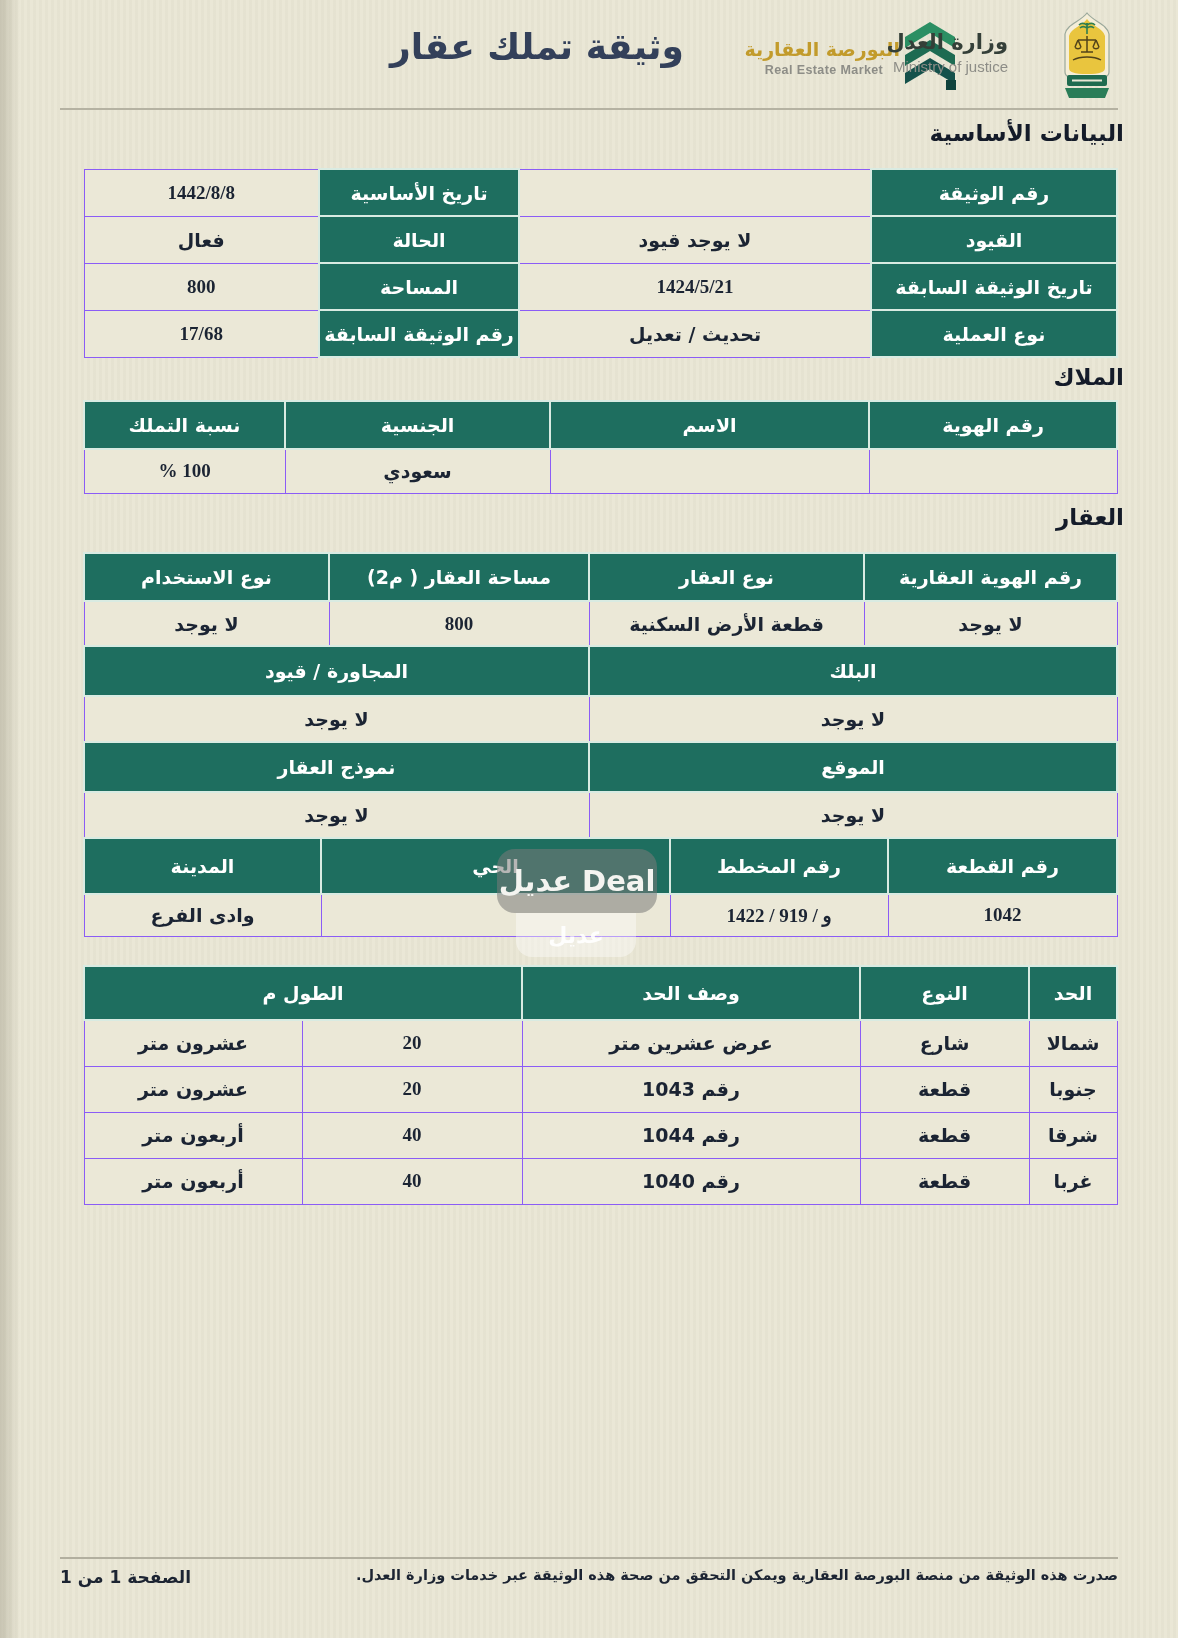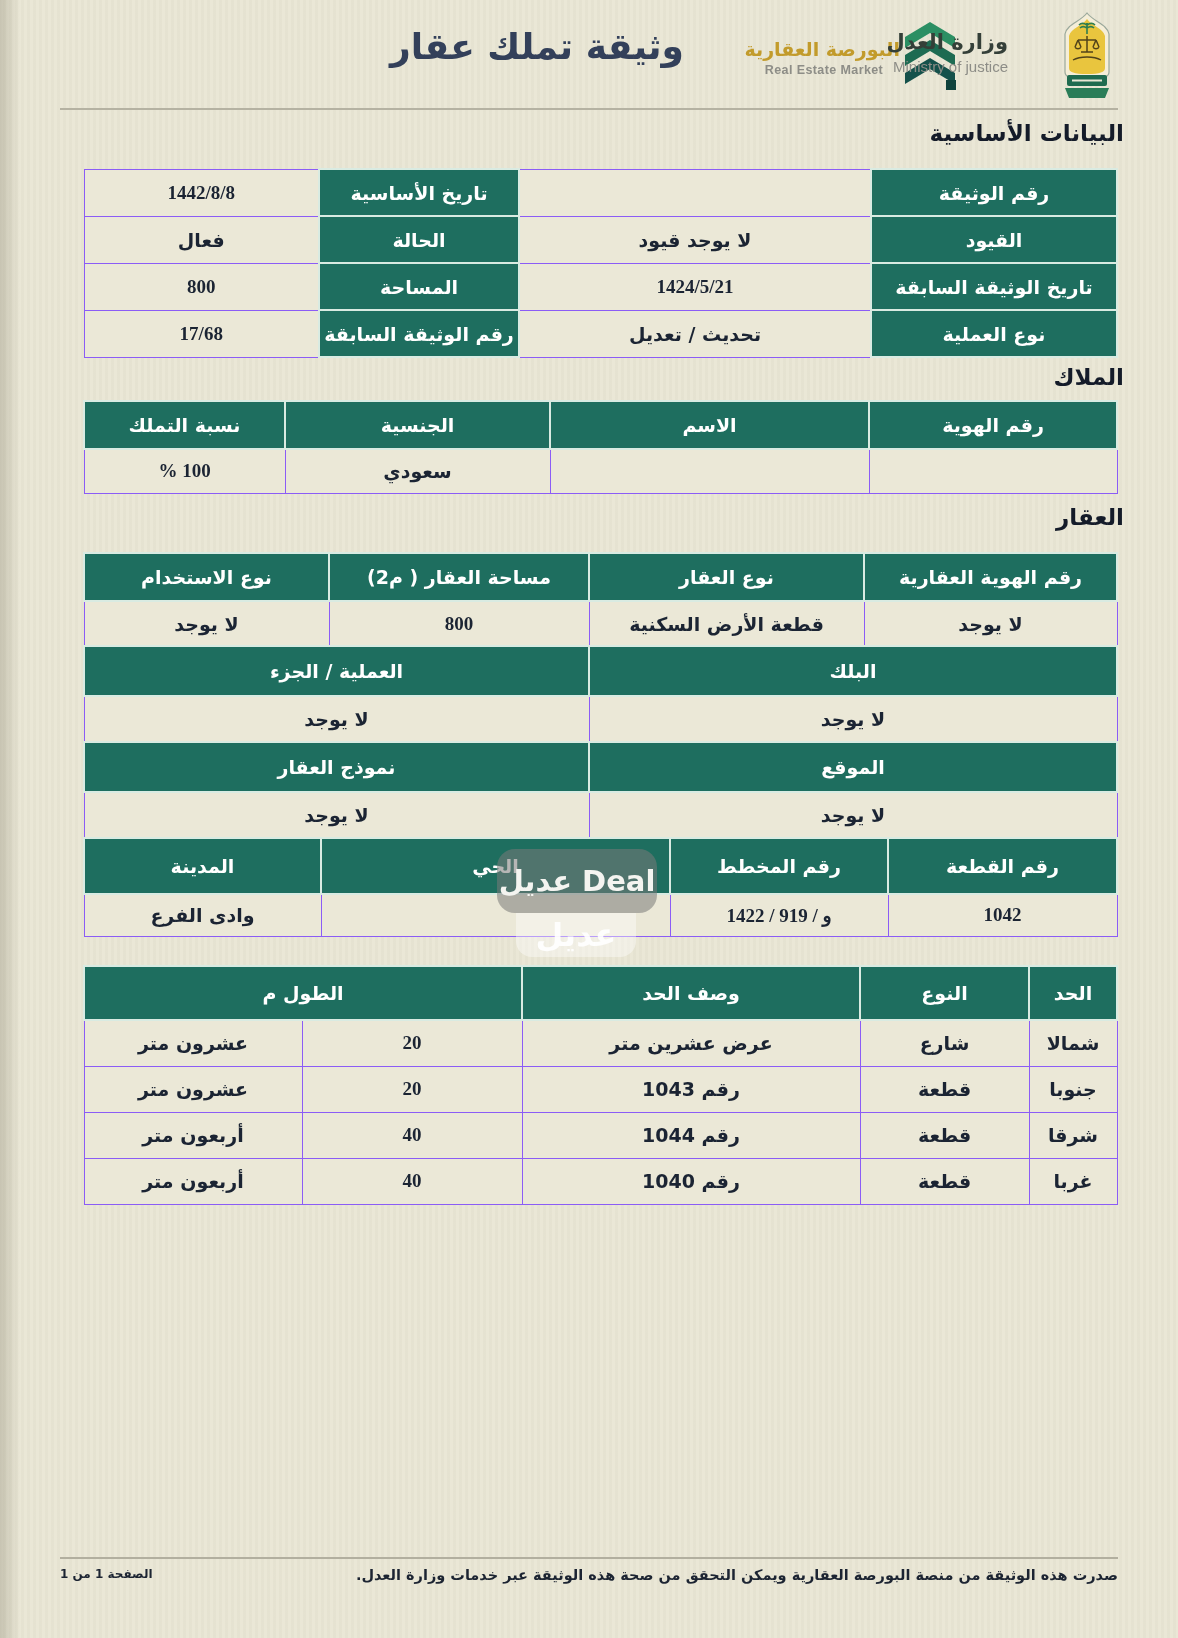--- a/index.html
+++ b/index.html
@@ -45,28 +45,28 @@
   .t-p2{top:645px;}
   .t-p3{top:837px;}
   .t-borders{top:965px;}
 
   
   .wm-box{position:absolute;top:849px;left:497px;width:160px;height:64px;z-index:6;
         background:rgba(122,122,120,0.55);border-radius:18px;display:flex;align-items:center;
         justify-content:center;direction:ltr;color:#f4f4f0;font-size:29px;font-weight:bold;}
   .wm-ghost{position:absolute;top:913px;left:516px;width:120px;height:44px;z-index:6;
         background:rgba(255,255,255,0.40);border-radius:0 0 16px 16px;display:flex;align-items:center;
-        justify-content:center;color:rgba(255,255,255,0.9);font-size:32px;font-weight:bold;}
+        justify-content:center;color:rgba(255,255,255,0.9);font-size:22px;font-weight:bold;}
 
   
   .rule-bottom{position:absolute;top:1557px;left:60px;width:1058px;height:2px;background:#b2af9f;z-index:2;}
   .footer-row{position:absolute;top:1567px;left:60px;width:1058px;display:flex;z-index:2;
         justify-content:space-between;align-items:flex-start;direction:rtl;}
   .footer-row .note{font-size:14.5px;font-weight:600;color:#1c2432;}
-  .footer-row .pg{font-size:12px;font-weight:600;color:#1c2432;}
+  .footer-row .pg{font-size:17px;font-weight:600;color:#1c2432;}
 </style>
 </head>
 <body>
 
 <div class="page">
 
   <div class="doc-title">وثيقة تملك عقار</div>
 
   <div class="brand-market">
     <div class="ar">البورصة العقارية</div>
@@ -190,21 +190,21 @@
     </table>
 
   <table class="tbl t-p2">
     <colgroup>
         <col style="width:528px">
         <col style="width:505px">
       </colgroup>
     <tbody>
         <tr style="height:50px">
       <td class="g">البلك</td>
-      <td class="g">العملية / الجزء</td>
+      <td class="g">المجاورة / قيود</td>
     </tr>
     <tr style="height:46px">
       <td class="d">لا يوجد</td>
       <td class="d">لا يوجد</td>
     </tr>
     <tr style="height:50px">
       <td class="g">الموقع</td>
       <td class="g">نموذج العقار</td>
     </tr>
     <tr style="height:46px">

